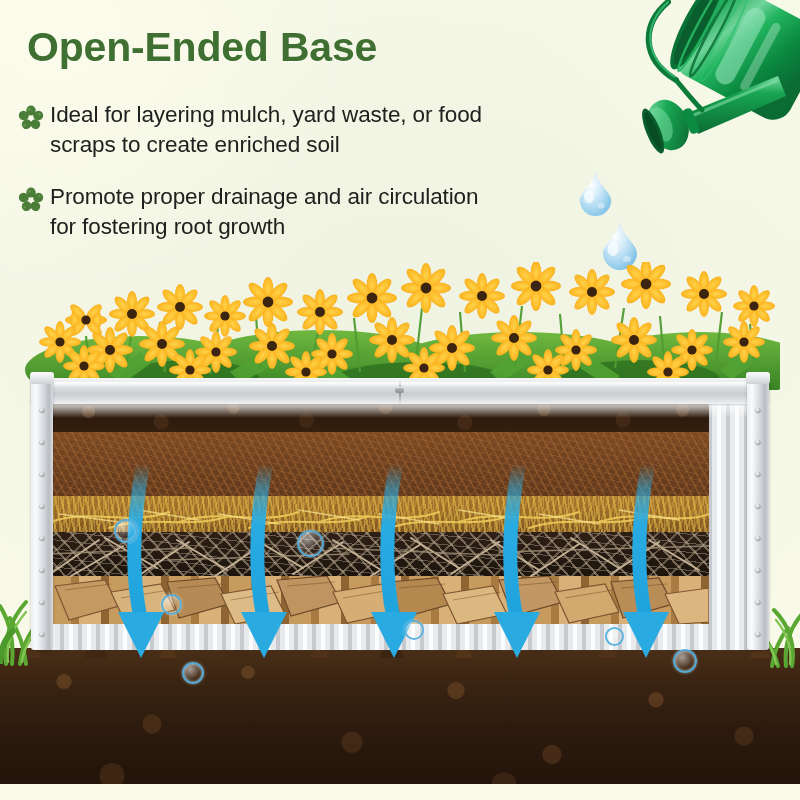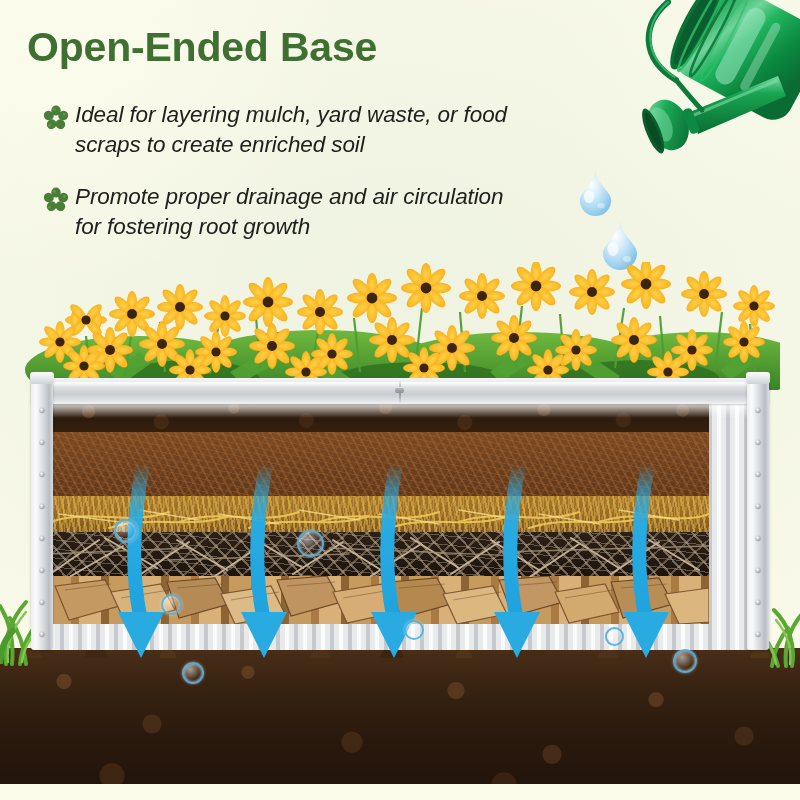--- a/index.html
+++ b/index.html
@@ -26,21 +26,21 @@
   }
 
   
   .headline{
     position:absolute;left:27px;top:25px;
     font-size:41px;font-weight:bold;letter-spacing:-0.2px;
     color:#3f7031;line-height:1.1;
     text-shadow:0 1px 0 rgba(255,255,255,.5);
     white-space:nowrap;
   }
-  .bullets{position:absolute;left:41px;top:100px;width:470px;font-style:italic;}
+  .bullets{position:absolute;left:16px;top:100px;width:470px;}
   .bullet{position:relative;display:flex;align-items:flex-start;margin-bottom:18px;}
   .bullet-icon{flex:0 0 auto;width:30px;height:30px;margin-top:3px;position:relative;}
   .bullet-text{
     font-size:22.5px;line-height:1.33;color:#20201e;
     letter-spacing:-0.1px;padding-left:4px;
   }
 
   
   .can-wrap{position:absolute;left:590px;top:-16px;width:230px;height:230px;}
 

